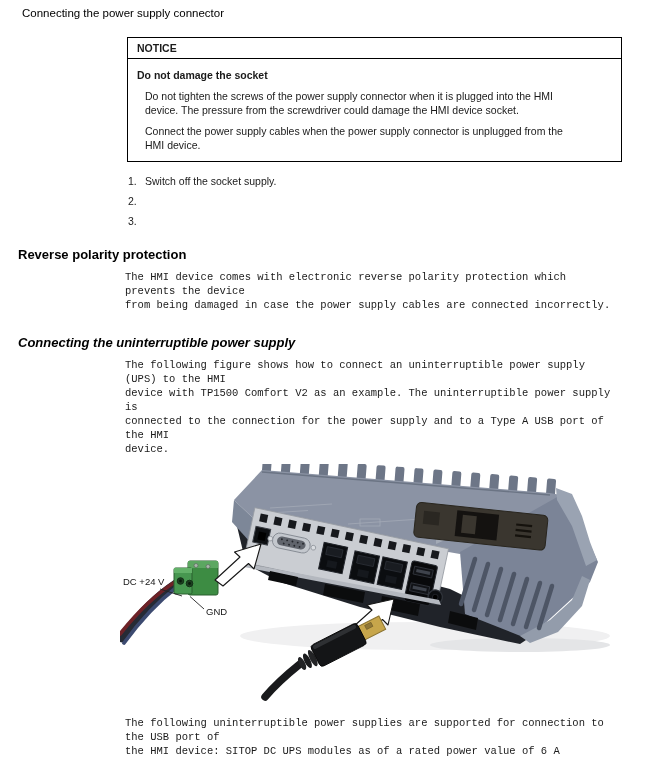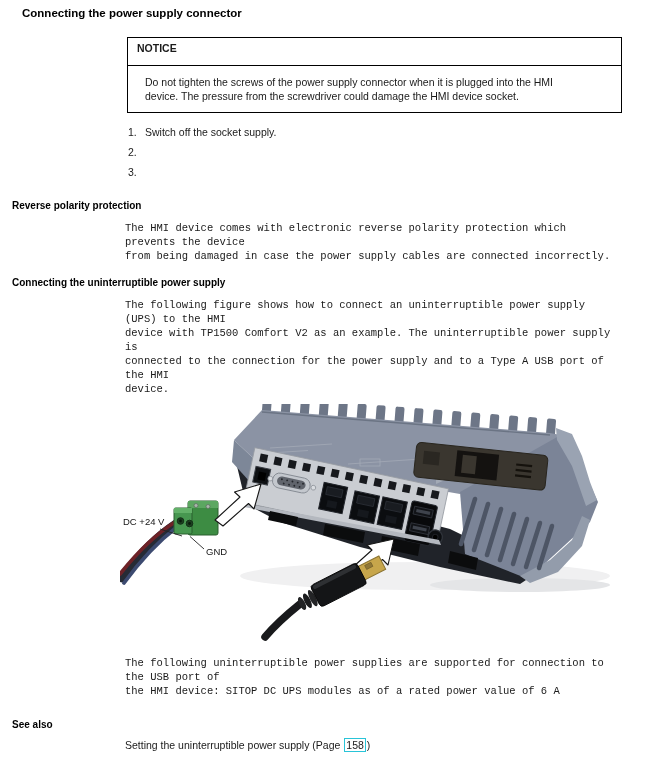--- a/index.html
+++ b/index.html
@@ -1,50 +1,53 @@
 <!DOCTYPE html>
 <html><head>
 <meta charset="utf-8">
 <style>
   html,body{margin:0;padding:0;background:#ffffff;}
   .page{
     position:relative;width:666px;height:775px;background:#fff;
     font-family:"Liberation Sans",sans-serif;color:#1a1a1a;overflow:hidden;
     box-sizing:border-box;padding-top:6px;
   }
-  .h1{margin:0;padding-left:22px;font-size:11.5px;font-weight:700;color:#000;line-height:14px;}
+  .h1{margin:0;padding-left:22px;font-size:11.5px;font-weight:400;color:#000;line-height:14px;}
   .notice-box{margin:17px 44px 0 127px;border:1px solid #000;}
-  .notice-header{font-size:10.5px;font-weight:700;padding:4px 9px 10px;border-bottom:1px solid #000;line-height:13px;}
+  .notice-header{font-size:10.5px;font-weight:700;padding:4px 9px 3px;border-bottom:1px solid #000;line-height:13px;}
   .notice-body{padding:2px 9px 9px;}
   .notice-title{font-size:10.5px;font-weight:700;margin-top:7px;line-height:14px;}
   .para{font-size:10.5px;line-height:14px;margin:7px 8px 0;white-space:pre-line;}
   .steps{margin:12px 44px 0 128px;}
   .step{display:flex;margin-top:6px;font-size:10.5px;line-height:14px;}
   .step-num{width:17px;flex:0 0 17px;}
   .step-text{white-space:pre-line;}
-  .h2{margin:20px 0 0;padding-left:12px;font-size:10px;font-weight:700;color:#000;line-height:14px;}
-  .h2.big-gap{margin-top:13px;}
+  .h2{margin:20px 0 0;padding-left:18px;font-size:13px;font-weight:700;color:#000;line-height:14px;}
+  .h2.big-gap{margin-top:24px;font-style:italic;}
   .body-col{margin:8px 44px 0 125px;font-family:Liberation Mono, monospace;}
   .figure{margin:8px 0 0 120px;width:546px;height:242px;}
   .fig-label{font-size:9.5px;fill:#141414;font-family:"Liberation Sans",sans-serif;}
   .see-also-link{margin:6px 44px 0 125px;font-size:10.5px;line-height:14px;}
   .page-link-box{border:1.5px solid #29c4d8;padding:0 1px;margin:0 1px;}
 </style>
 </head>
 <body>
 
 <div class="page">
 
   <div class="h1">Connecting the power supply connector</div>
 
   <div class="notice-box">
     <div class="notice-header">NOTICE</div>
     <div class="notice-body">
+      <div class="notice-title">Do not damage the socket</div>
       <p class="para">Do not tighten the screws of the power supply connector when it is plugged into the HMI
 device. The pressure from the screwdriver could damage the HMI device socket.</p>
+      <p class="para">Connect the power supply cables when the power supply connector is unplugged from the
+HMI device.</p>
     </div>
   </div>
 
   <div class="steps">
     <div class="step">
       <span class="step-num">1.</span>
       <span class="step-text">Switch off the socket supply.</span>
     </div>
     <div class="step">
       <span class="step-num">2.</span>

